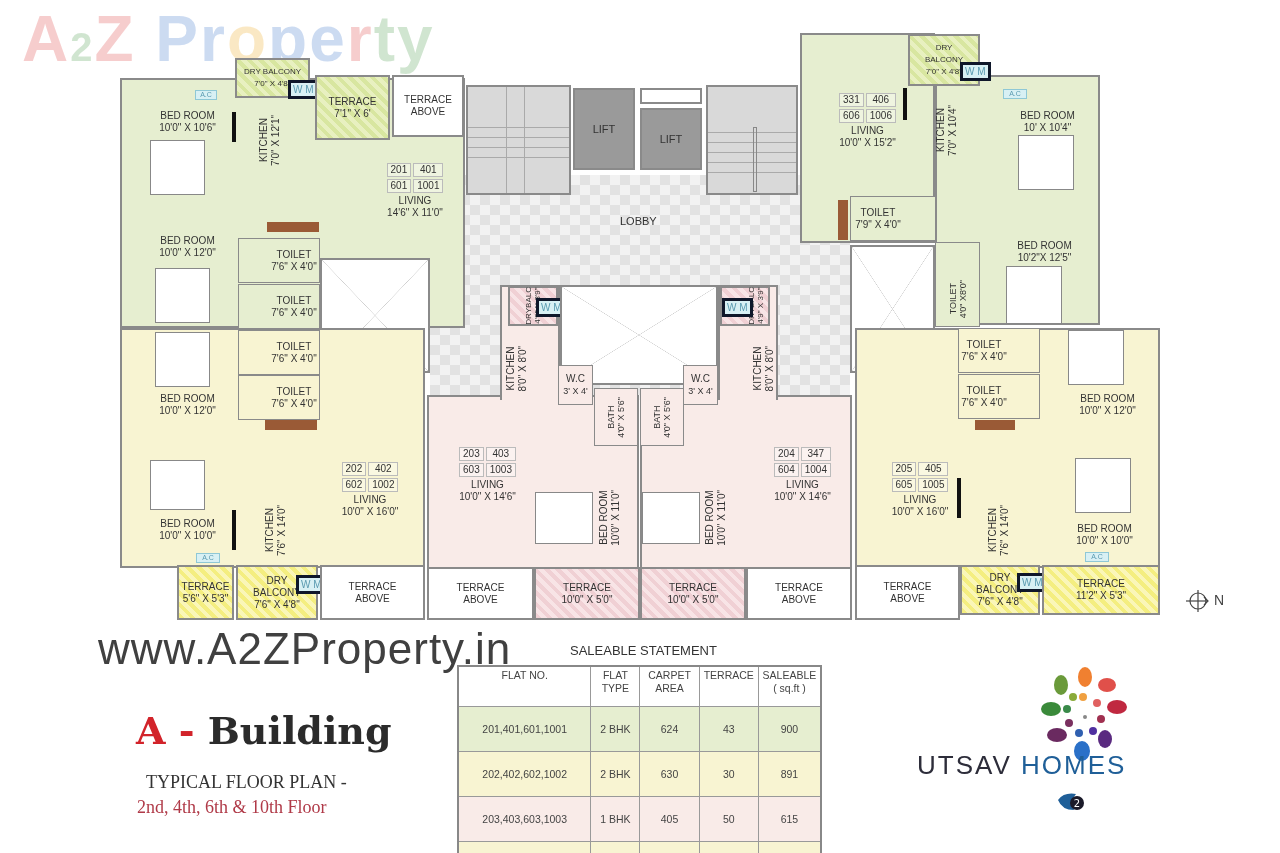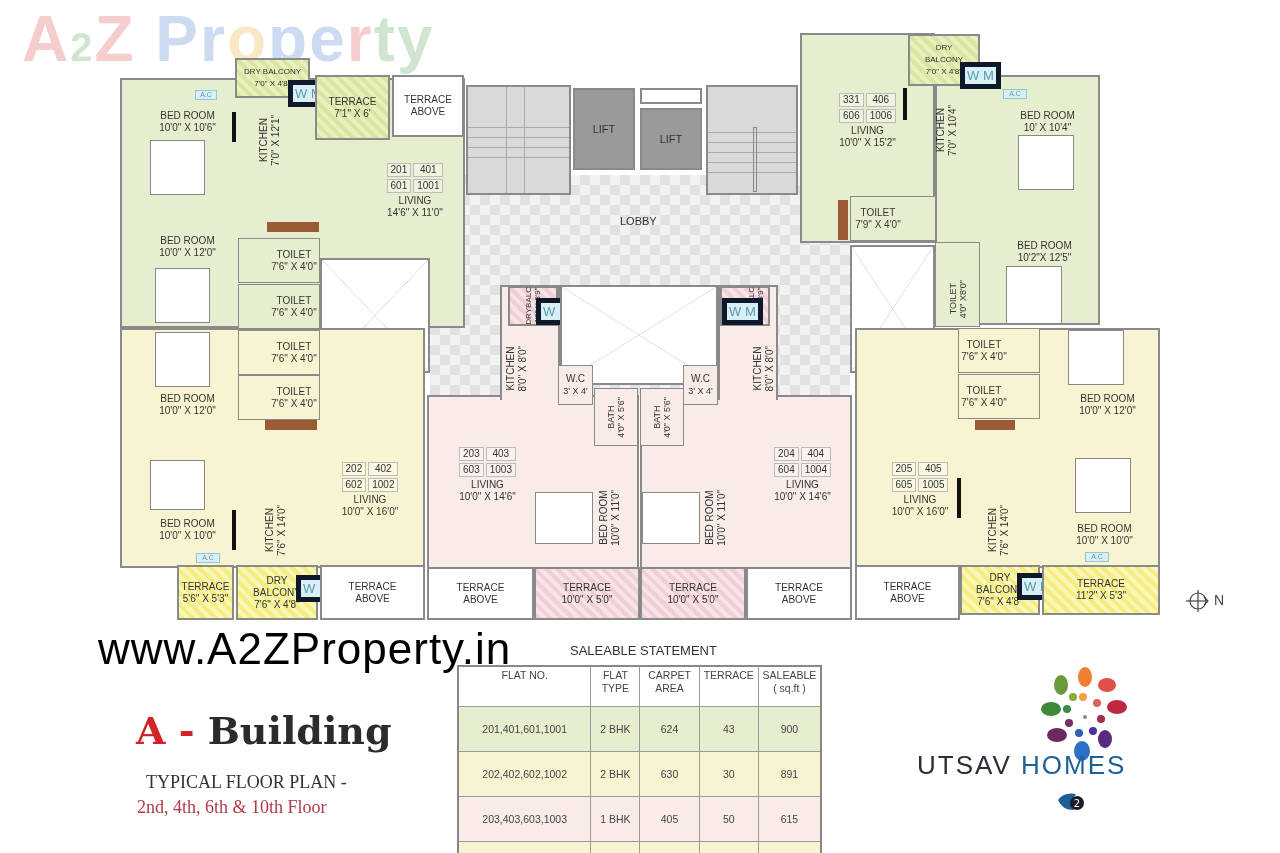--- a/index.html
+++ b/index.html
@@ -1,40 +1,40 @@
 <!DOCTYPE html>
 <html><head>
 <meta charset="utf-8">
 <style>
   * { box-sizing: border-box; margin: 0; padding: 0; }
   body { width: 1280px; height: 853px; background: #ffffff; position: relative; overflow: hidden; font-family: "Liberation Sans", sans-serif; color: #333; }
   .abs { position: absolute; }
   .wm-top { left: 22px; top: 2px; font-size: 64px; font-weight: bold; letter-spacing: 2px; opacity: 0.28; white-space: nowrap; }
   .wm-top .a { color: #e05050; } .wm-top .two { color: #5aa35a; font-size: 40px; } .wm-top .z { color: #e05050; }
   .wm-top .p { color: #4a7fd0; } .wm-top .r { color: #4a7fd0; } .wm-top .o { color: #f0b030; } .wm-top .pp { color: #4a7fd0; } .wm-top .e { color: #4a7fd0; } .wm-top .rr { color: #e05050; } .wm-top .t { color: #5aa35a; } .wm-top .y { color: #5aa35a; }
-  .wm-bottom { left: 98px; top: 624px; font-size: 44px; color: #000000; white-space: nowrap; letter-spacing: 1px; }
+  .wm-bottom { left: 98px; top: 624px; font-size: 44px; color: #404040; white-space: nowrap; letter-spacing: 1px; }
 
   .room { position: absolute; border: 2px solid #8a8a8a; display: flex; flex-direction: column; align-items: center; justify-content: center; text-align: center; font-size: 10px; line-height: 12px; color: #333; }
   .green { background: #e6eed0; }
   .yellow { background: #f8f4d2; }
   .pink { background: #f9ebe8; }
   .hatch-green { background: repeating-linear-gradient(45deg, #d8e6a0 0 4px, #e8f0c0 4px 8px); }
   .hatch-yellow { background: repeating-linear-gradient(45deg, #f4ee80 0 4px, #faf6b8 4px 8px); }
   .hatch-pink { background: repeating-linear-gradient(45deg, #f0d0d4 0 4px, #f8e4e6 4px 8px); }
   .white { background: #ffffff; }
   .grey { background: #d9d9d9; }
   .darkgrey { background: #9a9a9a; }
   .checker { background-color: #f2f2f2; background-image: linear-gradient(45deg, #e2e2e2 25%, transparent 25%, transparent 75%, #e2e2e2 75%), linear-gradient(45deg, #e2e2e2 25%, transparent 25%, transparent 75%, #e2e2e2 75%); background-size: 20px 20px; background-position: 0 0, 10px 10px; }
   .shaft { background: #ffffff; border: 2px solid #8a8a8a; }
   .shaft::before, .shaft::after { content: ""; position: absolute; left: 0; top: 0; width: 100%; height: 100%; background: linear-gradient(to top right, transparent calc(50% - 0.5px), #cfcfcf 50%, transparent calc(50% + 0.5px)); }
   .shaft::after { background: linear-gradient(to top left, transparent calc(50% - 0.5px), #cfcfcf 50%, transparent calc(50% + 0.5px)); }
   .vert { writing-mode: vertical-rl; transform: rotate(180deg); }
   .flatno { display: grid; grid-template-columns: auto auto; gap: 2px; margin-bottom: 2px; }
   .flatno span { border: 1px solid #bbb; padding: 0 3px; font-size: 10px; background: rgba(255,255,255,0.35); }
-  .wmbox { position: absolute; background: #d8f0f4; border: 5px solid #0f172a; color: #5a9ab0; font-size: 13px; padding: 1px 2px; }
+  .wmbox { position: absolute; background: #d8f0f4; border: 3px solid #0f172a; color: #5a9ab0; font-size: 10px; padding: 1px 2px; }
   .ac { position: absolute; background: #d8f0f4; border: 1px solid #8fc8d6; color: #5a9ab0; font-size: 7px; line-height: 8px; text-align: center; }
   .bed { position: absolute; background: #ffffff; border: 1.5px solid #888; }
   .door-brown { position: absolute; background: #9a5a36; }
   .black-bar { position: absolute; background: #111; }
   .lift-label { color: #333; font-size: 11px; }
 
   .title-a { left: 136px; top: 708px; font-family: "DejaVu Serif", serif; font-weight: bold; font-size: 38px; white-space: nowrap; }
   .title-a .red { color: #d2232a; }
   .title-a .blk { color: #2b2b2b; }
   .subtitle1 { left: 146px; top: 772px; font-family: "Liberation Serif", serif; font-size: 18px; color: #333; white-space: nowrap; }
@@ -257,21 +257,21 @@
   </div>
   <div class="room pink" style="left:640px;top:388px;width:44px;height:58px;border-width:1px;">
     <div class="vert" style="font-size:9px;line-height:10px;">
       <div>BATH</div>
       <div>4'0" X 5'6"</div>
     </div>
   </div>
   <div class="abs" style="left:765px;top:447px;width:75px;text-align:center;font-size:10px;line-height:12px;">
     <div class="flatno" style="justify-content:center;">
       <span>204</span>
-      <span>404</span>
+      <span>347</span>
       <span>604</span>
       <span>1004</span>
     </div>
     <div>LIVING</div>
     <div>10'0" X 14'6"</div>
   </div>
   <div class="bed" style="left:642px;top:492px;width:58px;height:52px;"></div>
   <div class="abs vert" style="left:704px;top:490px;font-size:10px;line-height:12px;text-align:center;">
     <div>BED ROOM</div>
     <div>10'0" X 11'0"</div>

